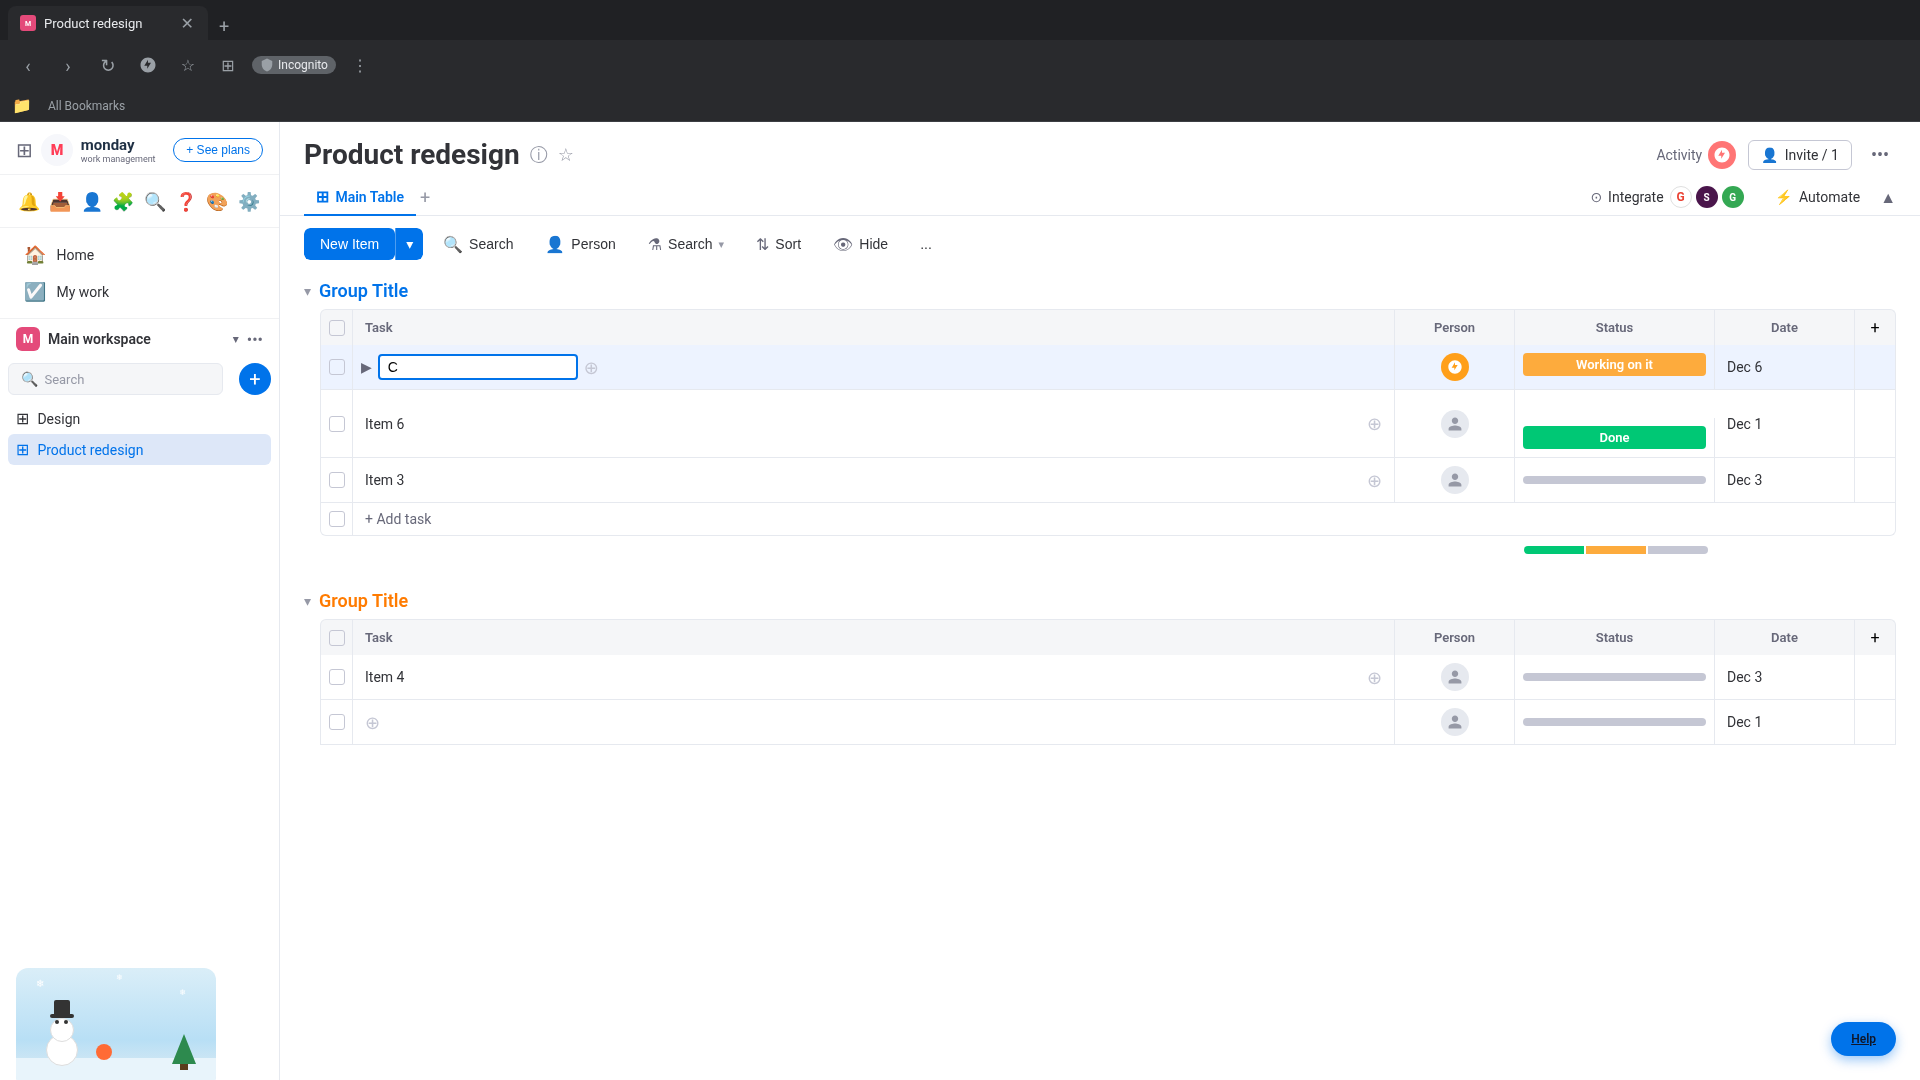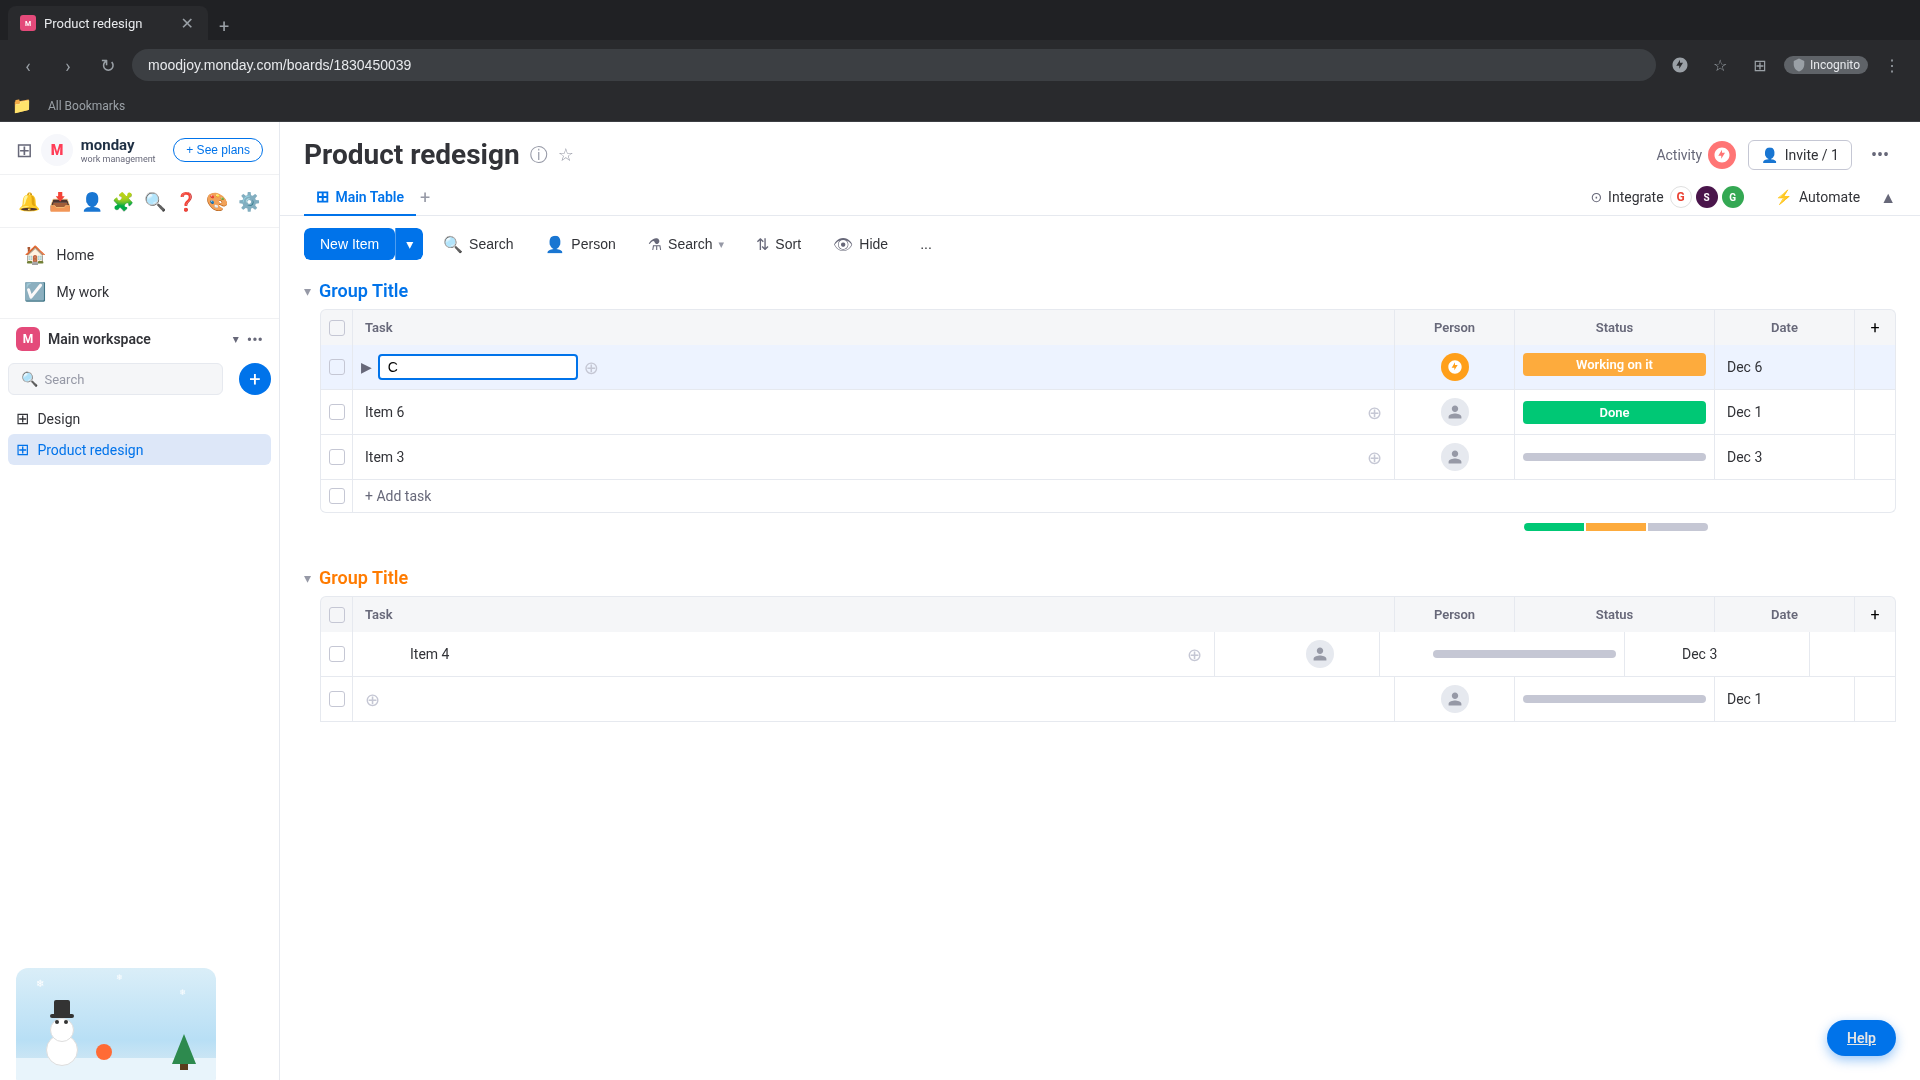--- a/index.html
+++ b/index.html
@@ -95,21 +95,21 @@
 
     
     .checkbox { width: 16px; height: 16px; border: 1.5px solid #c5c7d4; border-radius: 3px; cursor: pointer; display: flex; align-items: center; justify-content: center; flex-shrink: 0; }
 
     
     .board-area::-webkit-scrollbar { width: 6px; }
     .board-area::-webkit-scrollbar-track { background: transparent; }
     .board-area::-webkit-scrollbar-thumb { background: #c5c7d4; border-radius: 3px; }
 
     
-    .help-btn { position: fixed; bottom: 24px; right: 24px; background: #0073ea; color: #e5e5e5; border-radius: 24px; padding: 10px 20px; font-size: 14px; font-weight: 600; cursor: pointer; box-shadow: 0 4px 12px rgba(0,115,234,0.4); text-decoration: underline; }
+    .help-btn { position: fixed; bottom: 24px; right: 24px; background: #0073ea; color: #0f172a; border-radius: 24px; padding: 10px 20px; font-size: 12px; font-weight: 600; cursor: pointer; box-shadow: 0 4px 12px rgba(0,115,234,0.4); text-decoration: underline; }
 
     
     .integrate-icons { display: flex; gap: 4px; align-items: center; }
     .int-icon { width: 22px; height: 22px; border-radius: 50%; display: flex; align-items: center; justify-content: center; font-size: 12px; font-weight: 700; }
     .int-gmail { background: #fff; border: 1px solid #e0e0e0; color: #EA4335; }
     .int-slack { background: #4A154B; color: #fff; font-size: 10px; }
     .int-gcal { background: #1a73e8; color: #fff; font-size: 10px; }
 
     
     .row-wrapper { position: relative; }
@@ -132,21 +132,20 @@
       </div>
       <span class="tab-title">Product redesign</span>
       <span class="tab-close">✕</span>
     </div>
     <div class="tab-new">+</div>
   </div>
   <div class="address-bar">
     <div class="nav-btn">‹</div>
     <div class="nav-btn">›</div>
     <div class="nav-btn">↻</div>
-    <input class="address-input" type="text" value="moodjoy.monday.com/boards/1830450039" style="">
     <div class="browser-actions">
       <div class="browser-action-btn">
         <svg width="18" height="18" viewBox="0 0 24 24" fill="#9aa0a6">
             <path d="M12 2C6.48 2 2 6.48 2 12s4.48 10 10 10 10-4.48 10-10S17.52 2 12 2zm-1 15v-4H7l5-8v4h4l-5 8z"></path>
           </svg>
       </div>
       <div class="browser-action-btn">☆</div>
       <div class="browser-action-btn">⊞</div>
       <div class="incognito-badge">
         <svg width="14" height="14" viewBox="0 0 24 24" fill="#9aa0a6">
@@ -408,21 +407,21 @@
                 <span style="font-size:14px;color:#323338;flex:1;">Item 6</span>
                 <span style="color:#c5c7d4;font-size:18px;cursor:pointer;">⊕</span>
               </div>
               <div style="padding:8px;border-right:1px solid #e6e9ef;display:flex;align-items:center;justify-content:center;">
                 <div class="person-icon">
                   <svg width="16" height="16" viewBox="0 0 24 24" fill="#9699a6">
                       <path d="M12 12c2.7 0 4.8-2.1 4.8-4.8S14.7 2.4 12 2.4 7.2 4.5 7.2 7.2 9.3 12 12 12zm0 2.4c-3.2 0-9.6 1.6-9.6 4.8v2.4h19.2v-2.4c0-3.2-6.4-4.8-9.6-4.8z"></path>
                     </svg>
                 </div>
               </div>
-              <div style="padding:8px;border-right:1px solid #e6e9ef;display:flex;align-items:center;">
+              <div style="padding:8px;border-right:1px solid #e6e9ef;display:flex;align-items:flex-start;margin-top:28px;">
                 <div class="status-badge status-done">
                   <span>Done</span>
                 </div>
               </div>
               <div style="padding:8px 12px;border-right:1px solid #e6e9ef;display:flex;align-items:center;">
                 <span style="font-size:14px;color:#323338;">Dec 1</span>
               </div>
               <div style="padding:8px;"></div>
             </div>
           </div>
@@ -502,21 +501,21 @@
             <div style="padding:8px 12px;font-size:13px;font-weight:600;color:#676879;border-right:1px solid #e6e9ef;display:flex;align-items:center;justify-content:center;">
               <span>Status</span>
             </div>
             <div style="padding:8px 12px;font-size:13px;font-weight:600;color:#676879;border-right:1px solid #e6e9ef;display:flex;align-items:center;justify-content:center;">
               <span>Date</span>
             </div>
             <div style="padding:8px;display:flex;align-items:center;justify-content:center;">+</div>
           </div>
 
           <div class="row-wrapper">
-            <div style="display:grid;grid-template-columns:32px 1fr 120px 200px 140px 40px;border:1px solid #e6e9ef;border-top:none;gap:45px;">
+            <div style="display:grid;grid-template-columns:32px 1fr 120px 200px 140px 40px;border:1px solid #e6e9ef;border-top:none;">
               <div style="padding:8px;display:flex;align-items:center;justify-content:center;border-right:1px solid #e6e9ef;">
                 <div class="checkbox"></div>
               </div>
               <div style="padding:8px 12px;border-right:1px solid #e6e9ef;display:flex;align-items:center;gap:6px;">
                 <span style="font-size:14px;color:#323338;flex:1;">Item 4</span>
                 <span style="color:#c5c7d4;font-size:18px;cursor:pointer;">⊕</span>
               </div>
               <div style="padding:8px;border-right:1px solid #e6e9ef;display:flex;align-items:center;justify-content:center;">
                 <div class="person-icon">
                   <svg width="16" height="16" viewBox="0 0 24 24" fill="#9699a6">

